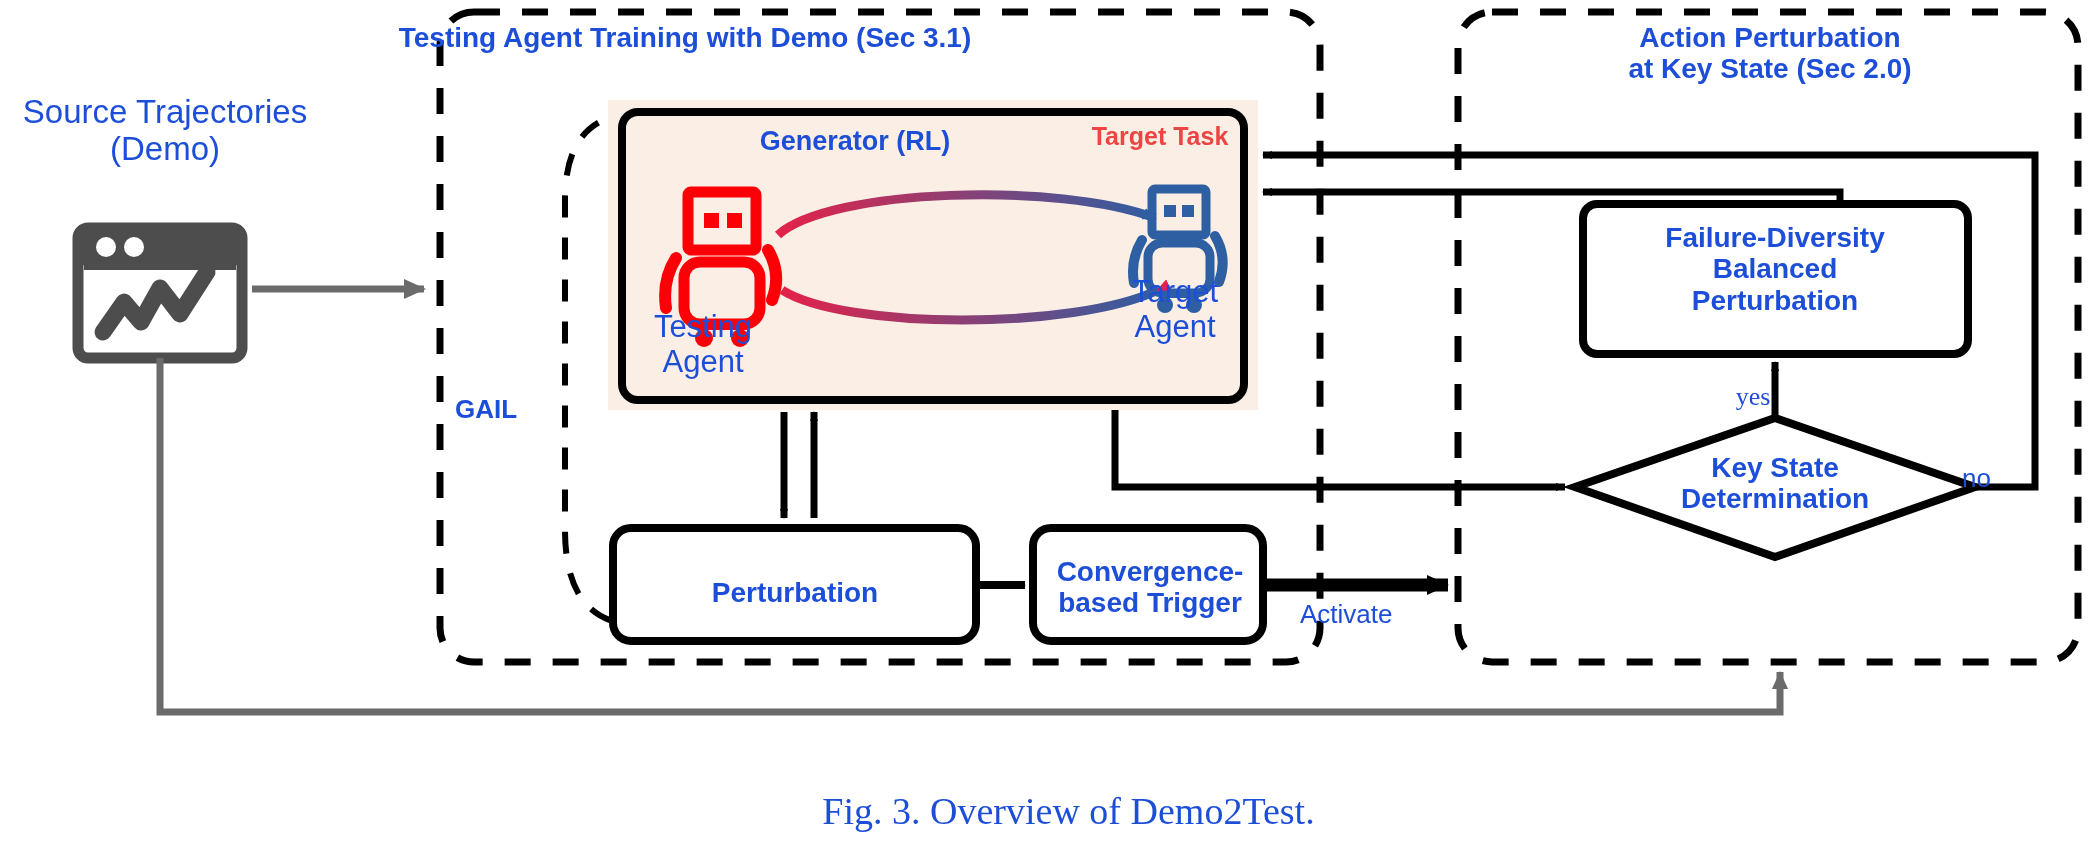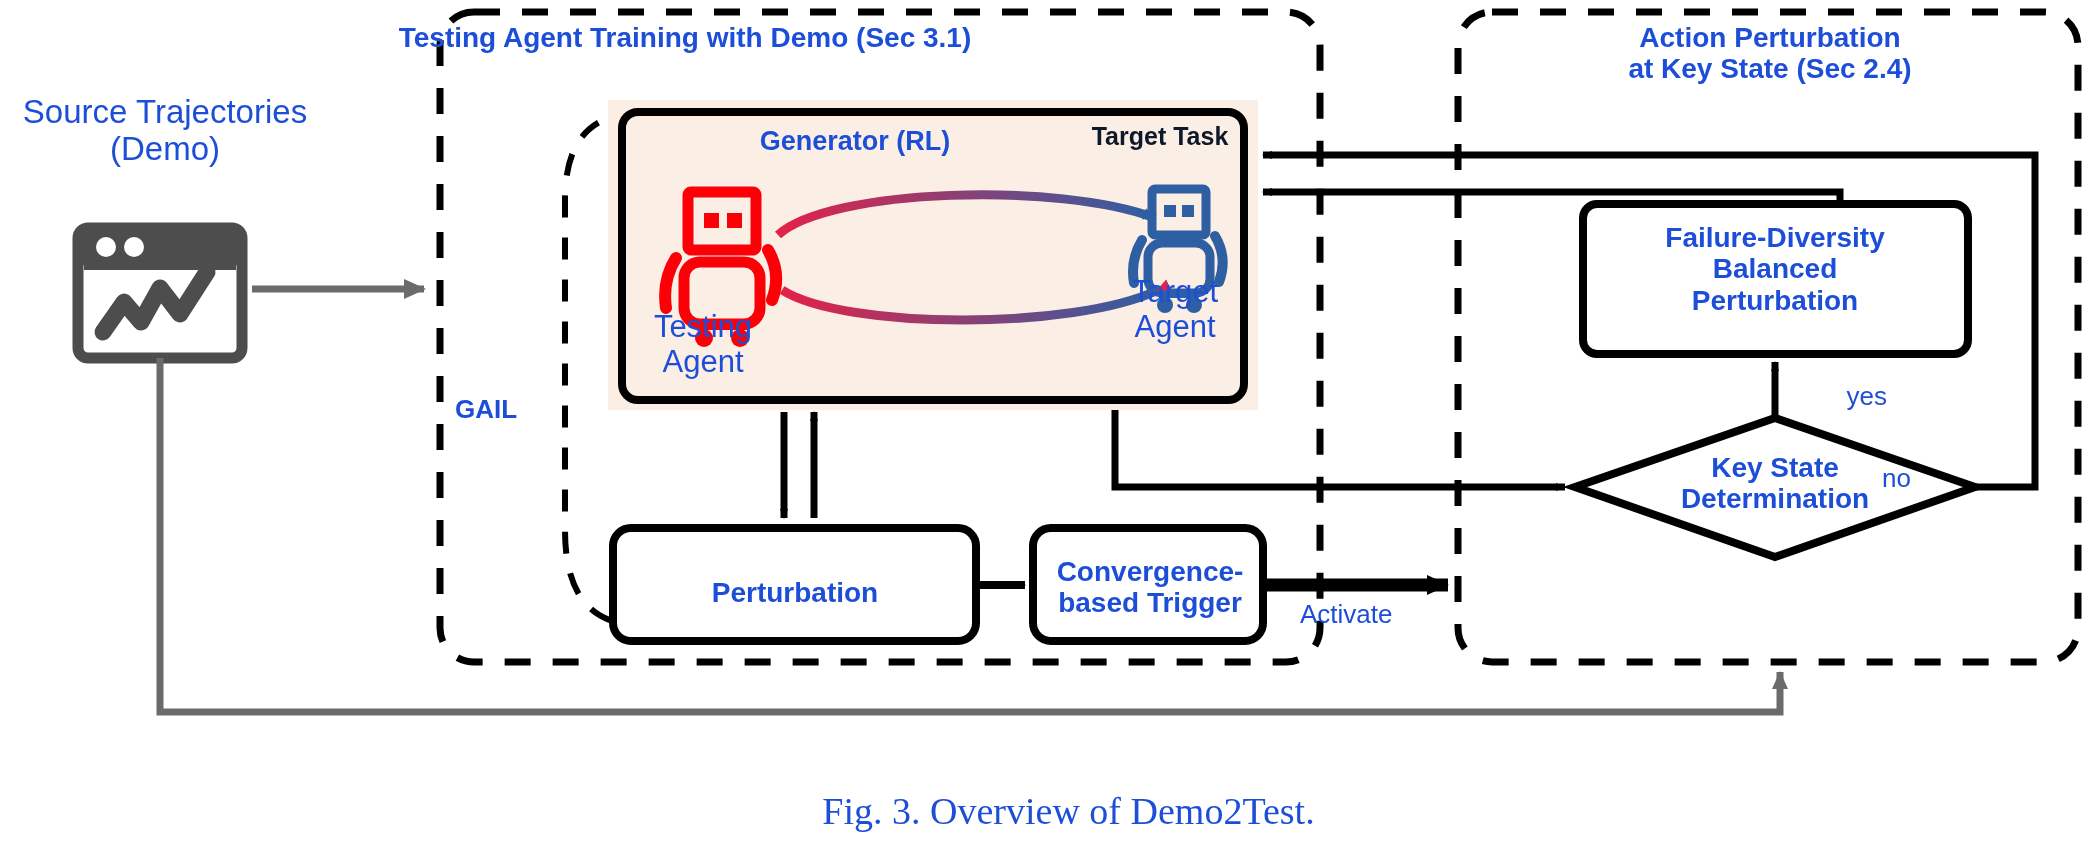--- a/index.html
+++ b/index.html
@@ -7,31 +7,31 @@
   #stage{position:relative;width:2089px;height:854px;}
   svg#canvas{position:absolute;left:0;top:0;width:2089px;height:854px;}
 
   .lbl{position:absolute;color:#1d4ed8;line-height:1.12;text-align:center;white-space:pre-line;}
   .bold{font-weight:bold;}
 
   #src-title{left:0px;top:94px;width:330px;font-size:33px;}
   #panel1-title{left:395px;top:22px;width:580px;font-size:28px;}
   #panel2-title{left:1490px;top:22px;width:560px;font-size:28px;}
   #gen-title{left:690px;top:126px;width:330px;font-size:27px;text-align:center;}
-  #target-task-lbl{left:1060px;top:122px;width:200px;font-size:25px;color:#0f172a;font-weight:bold;}
+  #target-task-lbl{left:1060px;top:122px;width:200px;font-size:25px;color:#ef4444;font-weight:bold;}
   #testing-agent-lbl{left:608px;top:310px;width:190px;font-size:31px;}
   #target-agent-lbl{left:1080px;top:275px;width:190px;font-size:31px;}
   #gail-lbl{left:455px;top:395px;width:110px;font-size:26px;text-align:left;}
   #discriminator-lbl{left:615px;top:577px;width:360px;font-size:28px;}
   #trigger-lbl{left:1035px;top:556px;width:230px;font-size:28px;}
   #activate-lbl{left:1300px;top:600px;width:180px;font-size:26px;text-align:left;}
   #fdbp-lbl{left:1585px;top:222px;width:380px;font-size:28px;}
   #ksd-lbl{left:1590px;top:452px;width:370px;font-size:28px;}
-  #yes-lbl{left:1817px;top:382px;width:70px;font-size:26px;text-align:right;}
-  #no-lbl{left:1882px;top:464px;width:70px;font-size:26px;text-align:left;}
+  #yes-lbl{left:1718px;top:382px;width:70px;font-size:26px;text-align:center;font-family:Liberation Serif, serif;}
+  #no-lbl{left:1962px;top:464px;width:70px;font-size:26px;text-align:left;}
   #caption{left:0px;top:790px;width:2089px;font-size:38px;font-family:"Liberation Serif",serif;padding-left:24px;}
 </style>
 </head>
 <body>
 
 <div id="stage">
 
   <svg id="canvas" viewBox="0 0 2089 854">
     <defs>
       <marker id="ah" markerWidth="10" markerHeight="8" refX="9" refY="4" orient="auto" markerUnits="userSpaceOnUse">
@@ -135,21 +135,21 @@
 
     <path d="M 160 358 L 160 712 L 1780 712 L 1780 672" fill="none" stroke="#6b6b6b" stroke-width="7" marker-end="url(#ahgray2)"></path>
   </svg>
 
   <div class="lbl" id="src-title">Source Trajectories
 (Demo)</div>
 
   <div class="lbl bold" id="panel1-title">Testing Agent Training with Demo (Sec 3.1)</div>
 
   <div class="lbl bold" id="panel2-title">Action Perturbation
-at Key State (Sec 2.4)</div>
+at Key State (Sec 2.0)</div>
 
   <div class="lbl bold" id="gen-title">Generator (RL)</div>
 
   <div class="lbl" id="target-task-lbl">Target Task</div>
 
   <div class="lbl" id="testing-agent-lbl">Testing
 Agent</div>
 
   <div class="lbl" id="target-agent-lbl">Target
 Agent</div>

